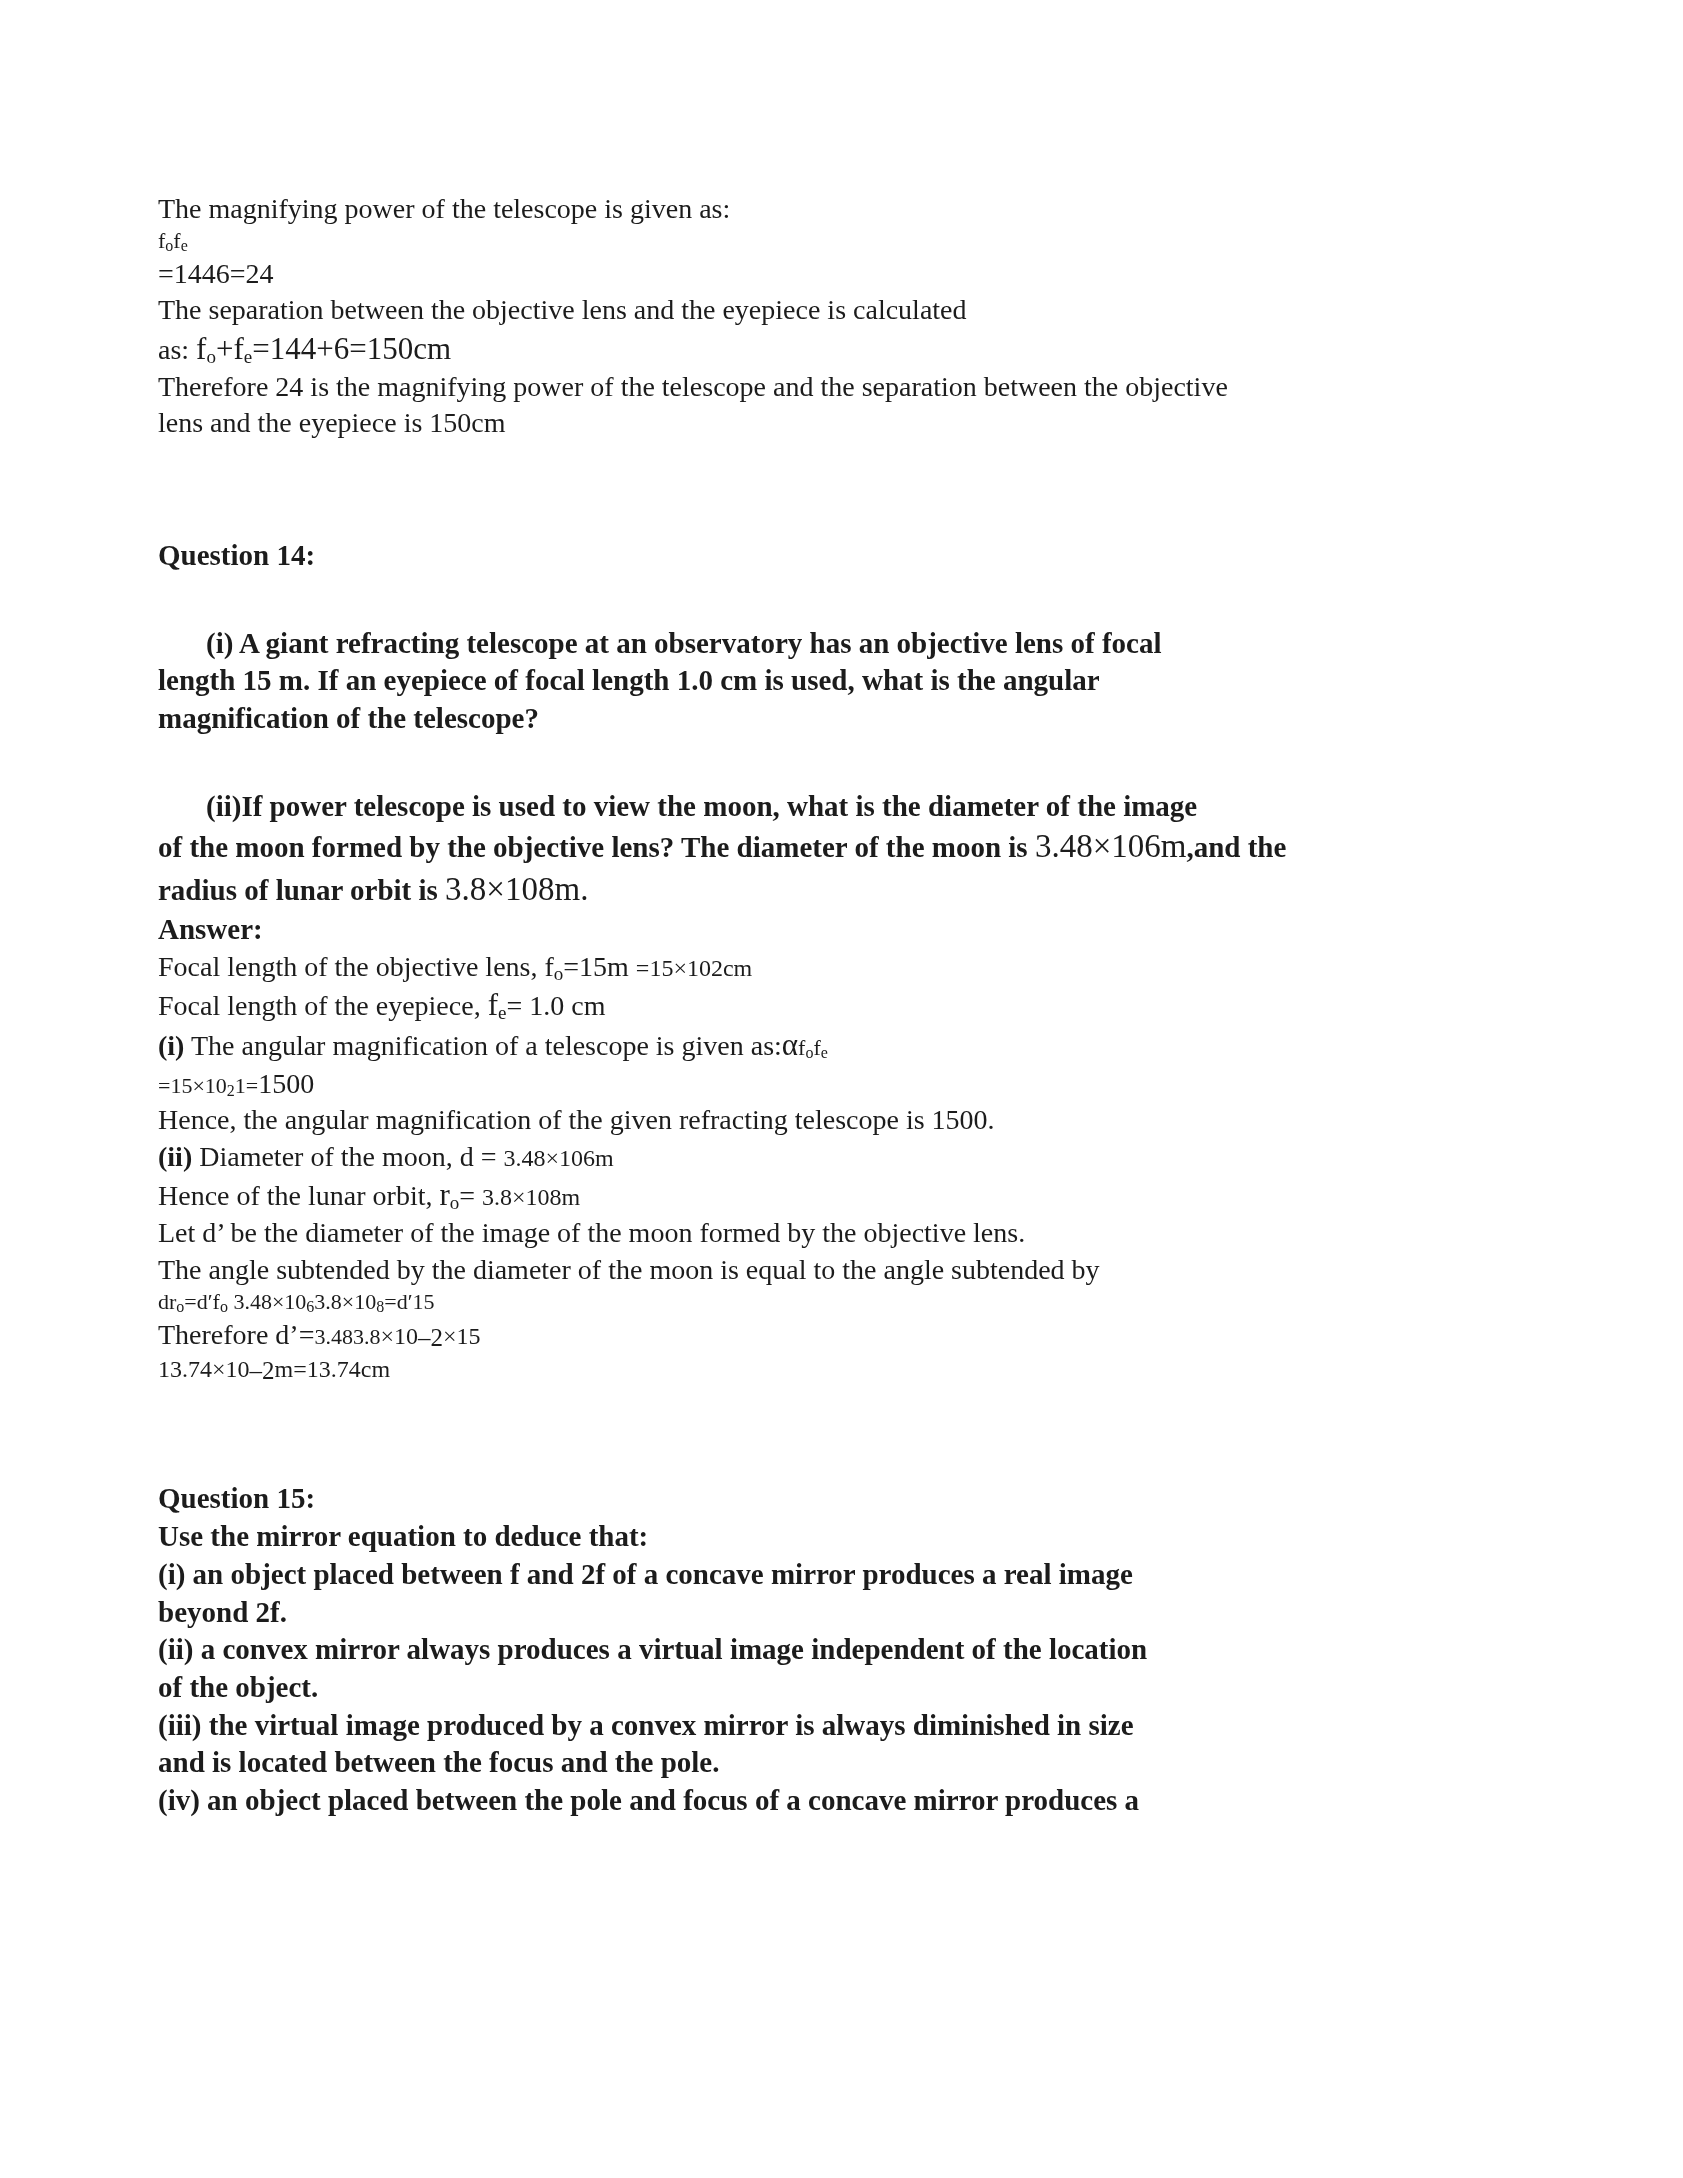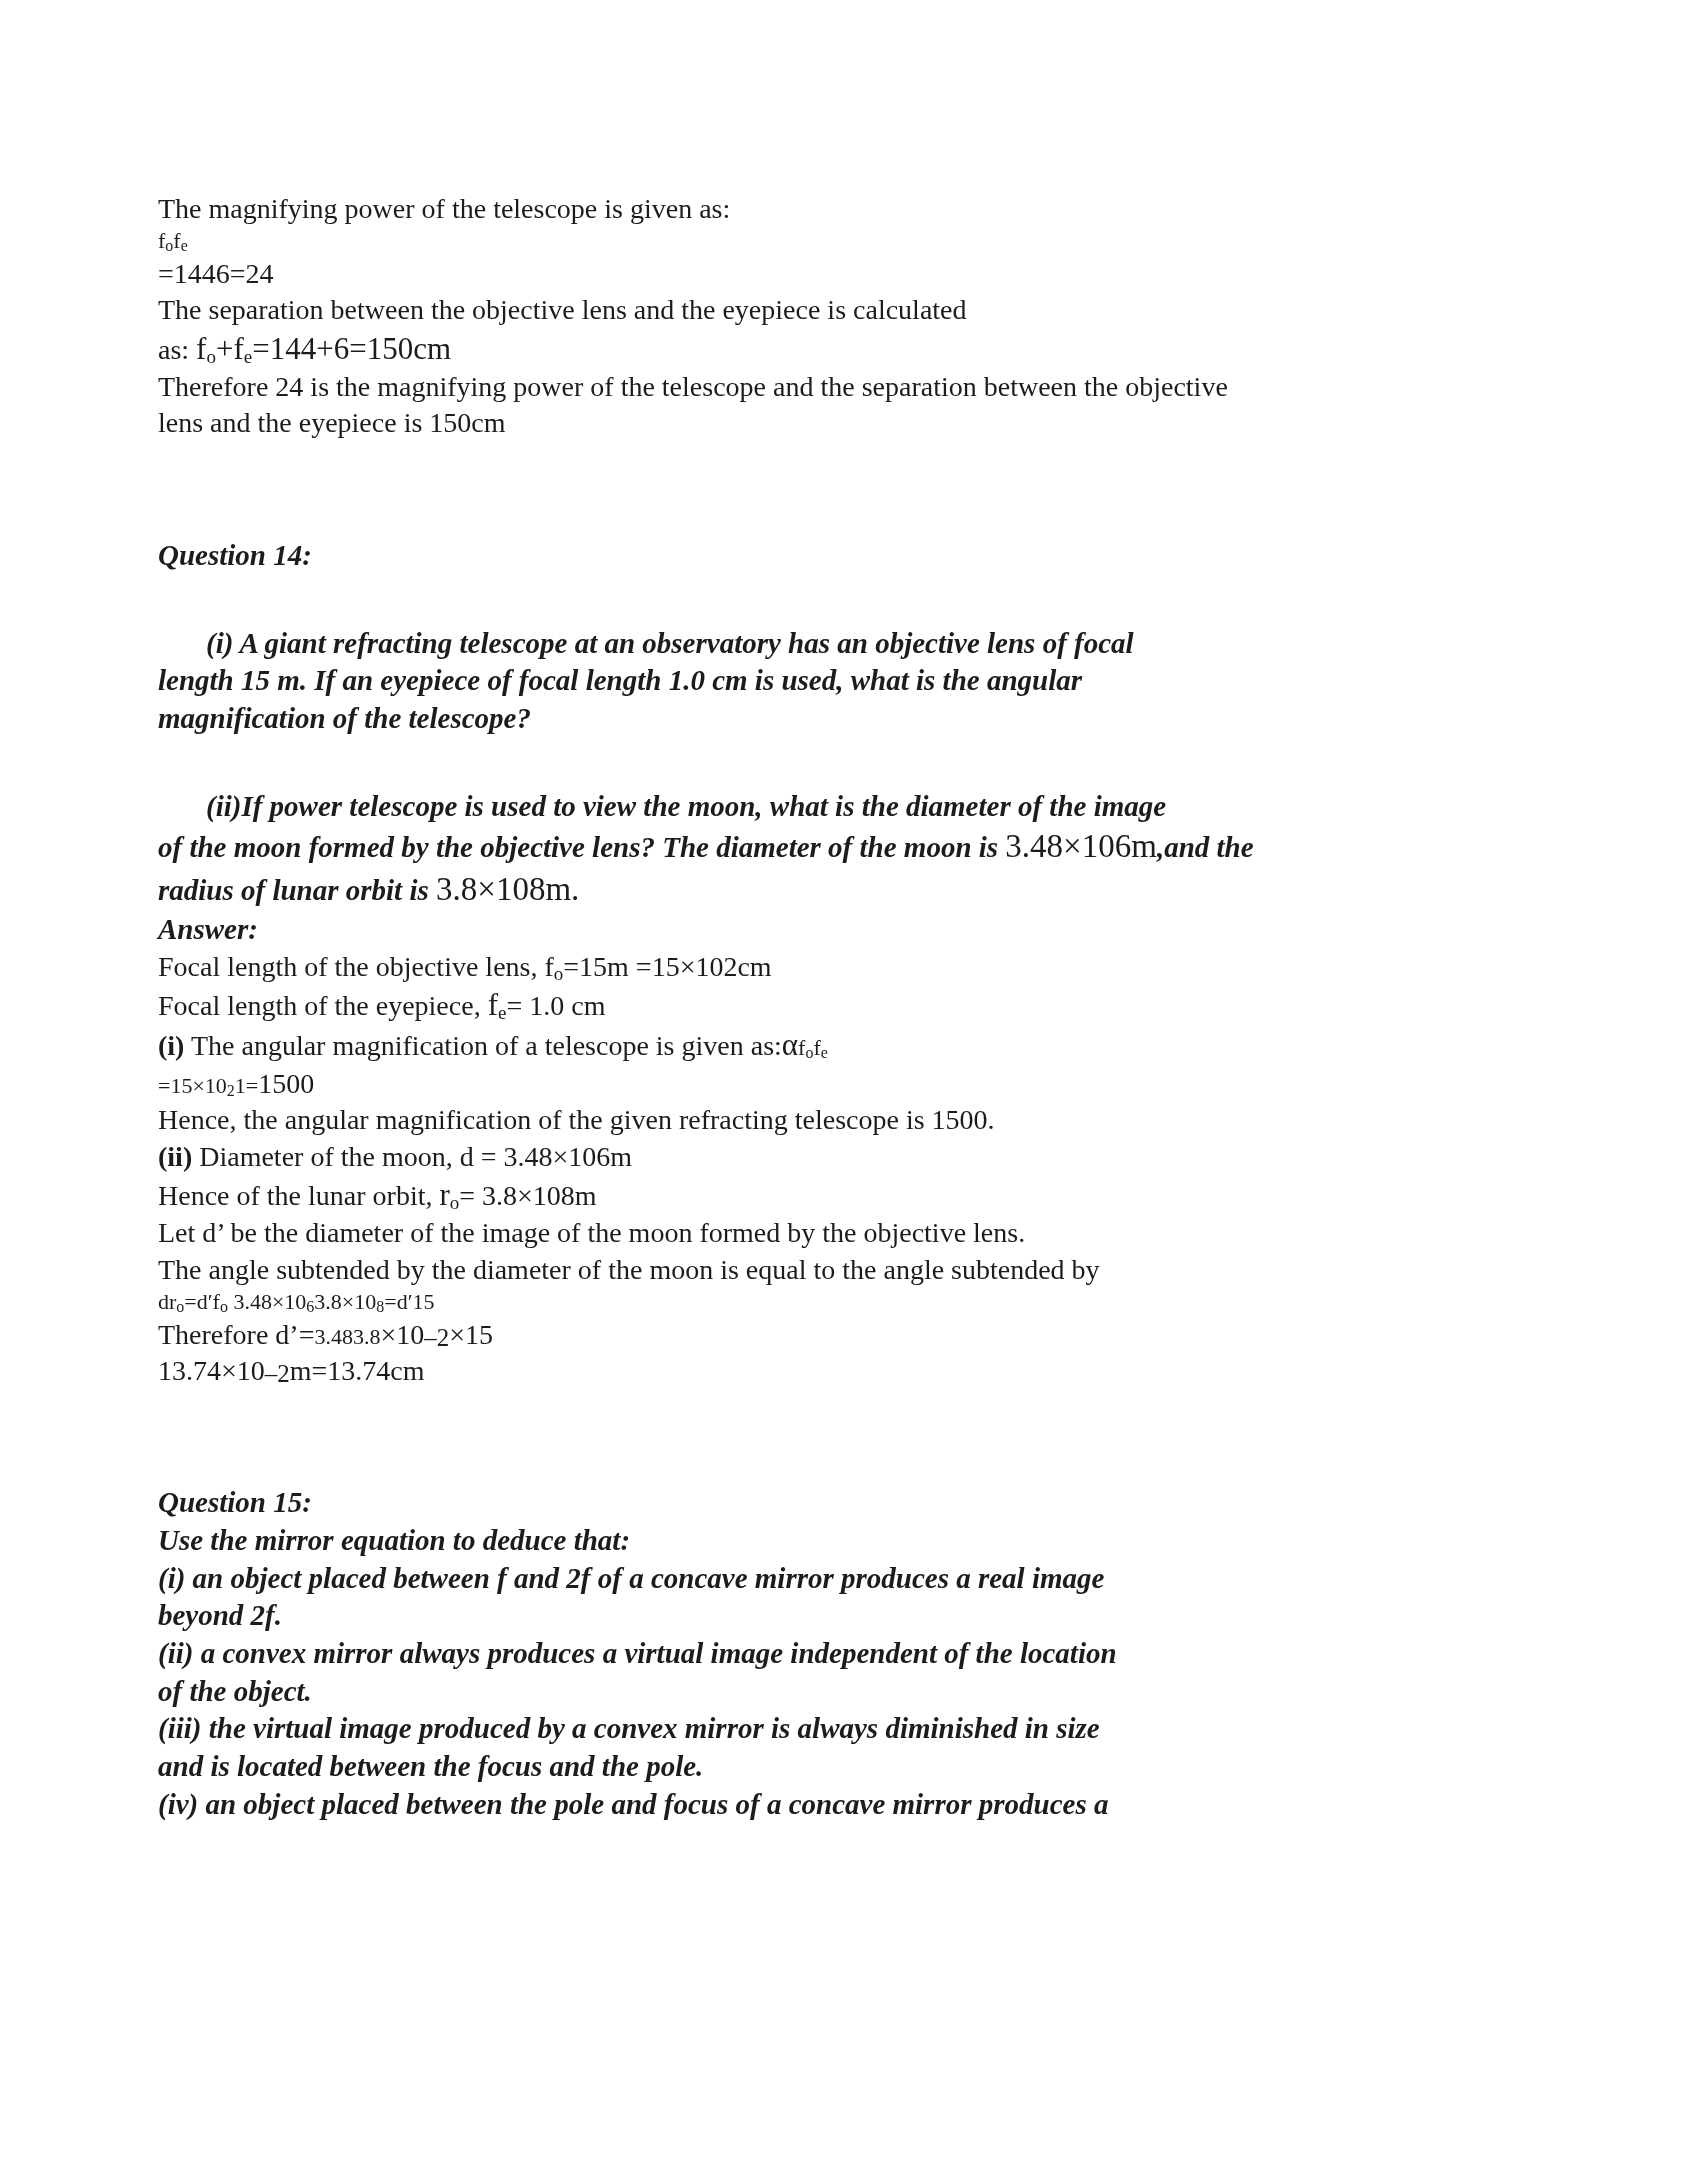--- a/index.html
+++ b/index.html
@@ -27,23 +27,23 @@
     margin: 0;
   }
   
   .sp-2x { margin-top: 95px; }
   .sp-1x { margin-top: 50px; margin-left: 48px; }
   
   .n   { font-size: 28px; }
   .sm  { font-size: 22px; }
   .md  { font-size: 31px; }
   .lg  { font-size: 33px; }
-  .big { font-size: 28px; }
+  .big { font-size: 24px; }
   .b   { font-size: 28px; font-weight: bold; }
-  .bi  { font-size: 29px; font-weight: bold; font-style: italic; }
+  .bi  { font-size: 29px; font-weight: bold; }
   .sub    { font-size: 19px; position: relative; top: 4px; }
   .subsm  { font-size: 16px; position: relative; top: 3px; }
   .subbig { font-size: 25px; position: relative; top: 2px; }
 </style>
 </head>
 <body>
 
 <div class="doc" id="doc-page">
     <div class="line"><span class="n">The magnifying power of the telescope is given as:</span></div>
     <div class="line"><span class="sm">f</span><span class="subsm">o</span><span class="sm">f</span><span class="subsm">e</span></div>

